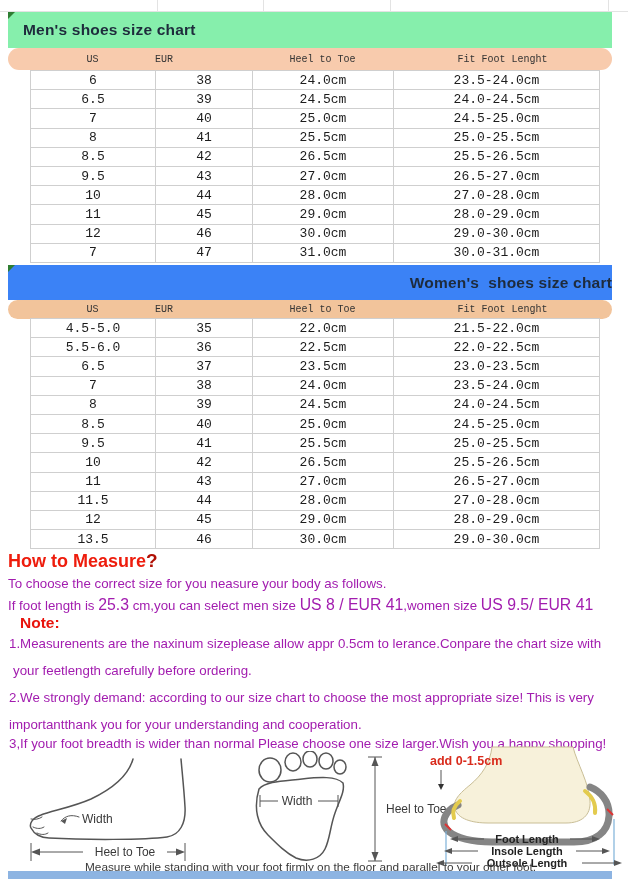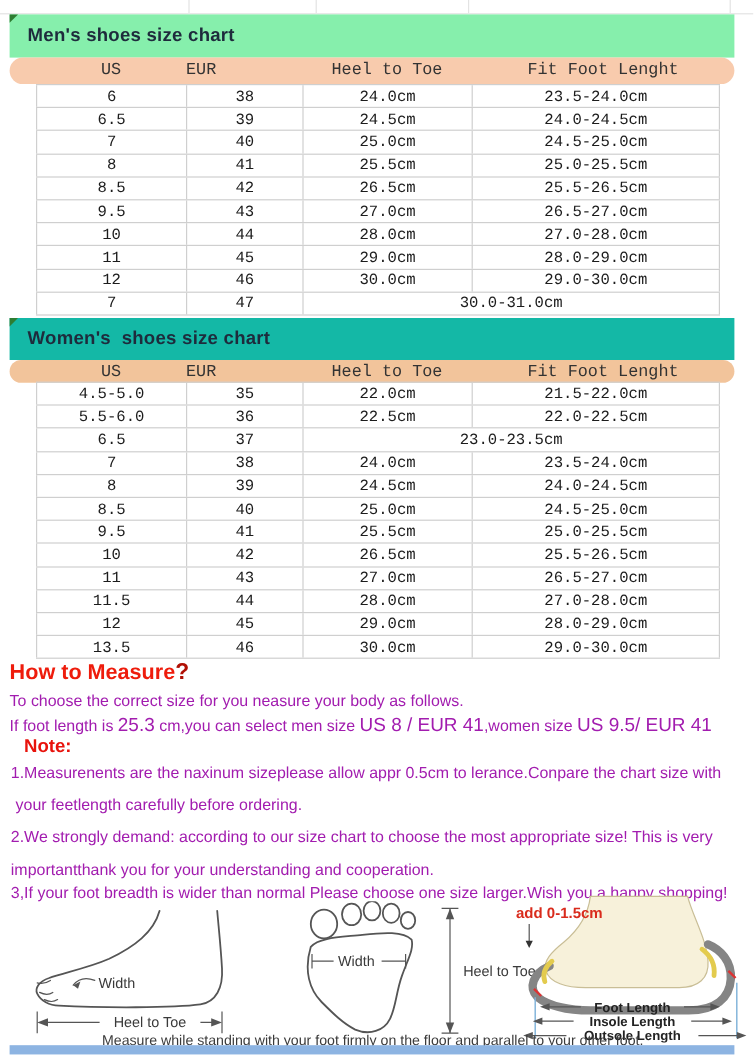--- a/index.html
+++ b/index.html
@@ -3,25 +3,25 @@
 <meta charset="utf-8">
 <style>
   html,body{margin:0;padding:0;background:#fff;}
   #page{position:relative;width:628px;height:879px;background:#fff;overflow:hidden;
         font-family:"Liberation Sans",sans-serif;color:#2e2e2e;}
   .gridline{position:absolute;background:#e3e3e3;}
   
   .hdr-bar{position:absolute;left:8px;width:604px;display:flex;align-items:center;}
   .hdr-bar .title{font-weight:bold;font-size:15.5px;padding-left:15px;letter-spacing:0.2px;white-space:pre;}
   #men-hdr{top:12px;height:36px;background:#86efac;color:#1E2B3C;}
-  #women-hdr{top:265px;height:35px;background:#14b8a6;color:#1E2B3C;}
+  #women-hdr{top:265px;height:35px;background:#3b82f6;color:#1E2B3C;justify-content:flex-end;}
   .corner{position:absolute;width:0;height:0;border-top:7px solid #2e7d32;border-right:7px solid transparent;}
   
   .band{position:absolute;left:8px;width:604px;display:flex;align-items:center;
-        font-family:"Liberation Mono",monospace;font-size:14px;color:#333;border-radius:11px;}
+        font-family:"Liberation Mono",monospace;font-size:10px;color:#333;border-radius:11px;}
   .band .sp{width:22px;}
   .band .h0{width:125px;text-align:center;}
   .band .h1{width:97px;text-align:left;}
   .band .h2{width:141px;text-align:center;}
   .band .h3{flex:1;text-align:center;}
   #men-band{top:48px;height:22px;background:#F8CBAD;}
   #women-band{top:300px;height:19px;background:#F2C49B;}
   
   .t-body{position:absolute;left:30px;width:570px;border-top:1px solid #cfcfcf;box-sizing:border-box;}
   #men-table{top:70px;}
@@ -123,20 +123,21 @@
       </div>
       <div class="t-row">
         <div class="t-cell c0">12</div>
         <div class="t-cell c1">46</div>
         <div class="t-cell c2">30.0cm</div>
         <div class="t-cell c3">29.0-30.0cm</div>
       </div>
       <div class="t-row">
         <div class="t-cell c0">7</div>
         <div class="t-cell c1">47</div>
+        <div class="t-cell c2">31.0cm</div>
         <div class="t-cell c3">30.0-31.0cm</div>
       </div>
     </div>
 
   <div id="women-hdr" class="hdr-bar">
     <span class="title">Women's  shoes size chart</span>
   </div>
   <div class="corner" style="left:8px;top:265px;"></div>
 
   <div id="women-band" class="band">
@@ -155,20 +156,21 @@
       </div>
       <div class="t-row">
         <div class="t-cell c0">5.5-6.0</div>
         <div class="t-cell c1">36</div>
         <div class="t-cell c2">22.5cm</div>
         <div class="t-cell c3">22.0-22.5cm</div>
       </div>
       <div class="t-row">
         <div class="t-cell c0">6.5</div>
         <div class="t-cell c1">37</div>
+        <div class="t-cell c2">23.5cm</div>
         <div class="t-cell c3">23.0-23.5cm</div>
       </div>
       <div class="t-row">
         <div class="t-cell c0">7</div>
         <div class="t-cell c1">38</div>
         <div class="t-cell c2">24.0cm</div>
         <div class="t-cell c3">23.5-24.0cm</div>
       </div>
       <div class="t-row">
         <div class="t-cell c0">8</div>

